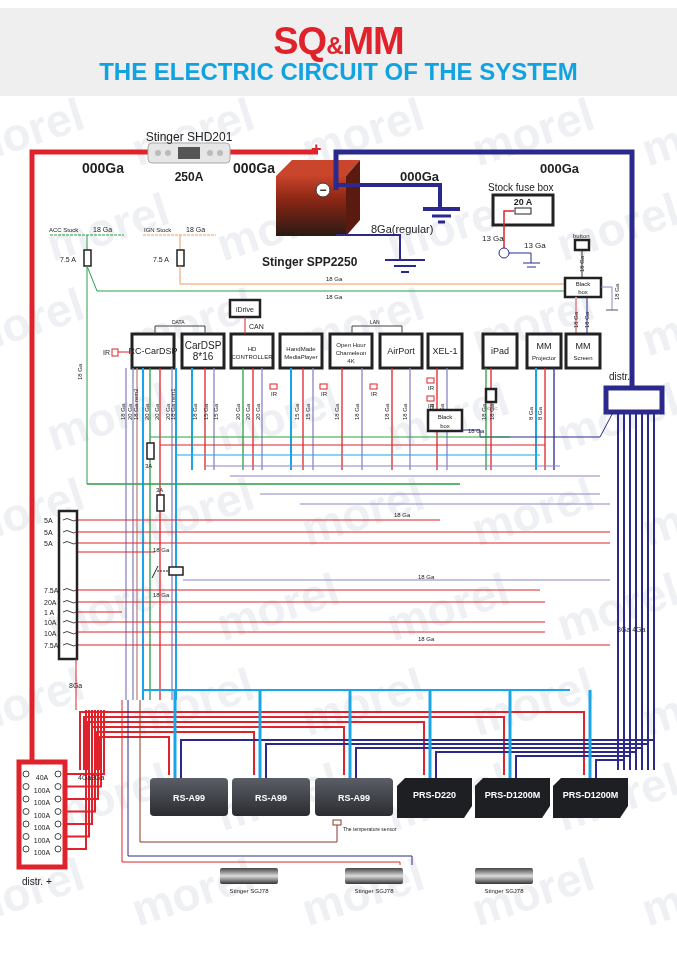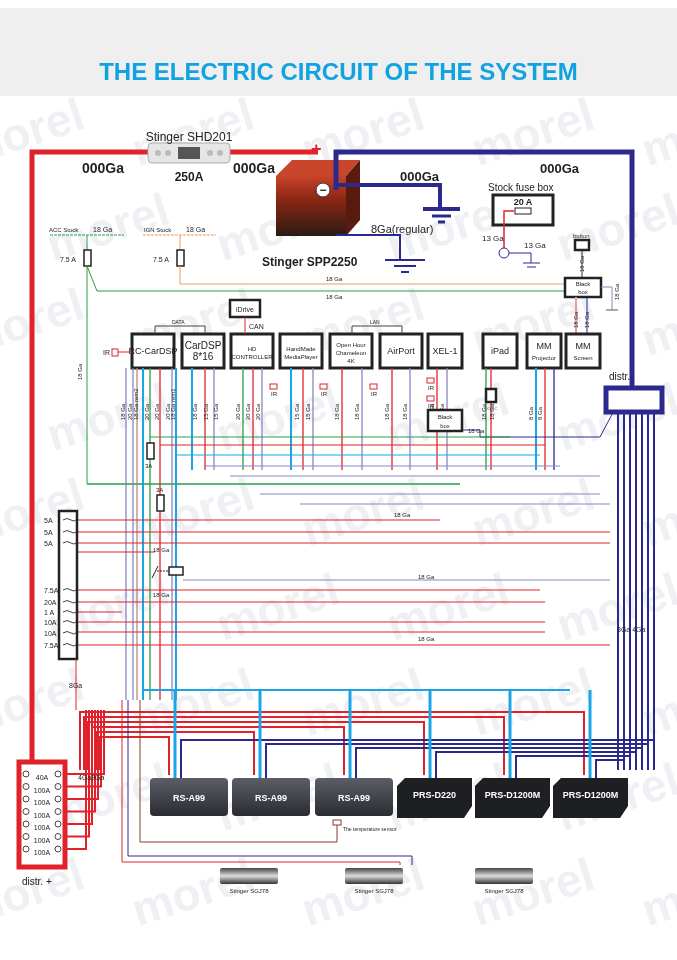--- a/index.html
+++ b/index.html
@@ -9,20 +9,21 @@
   .title .amp{font-size:24px;}
   .subtitle{position:absolute;left:0;top:50px;width:677px;text-align:center;color:#11a3e0;font-weight:bold;font-size:24px;}
   svg#diagram{position:absolute;left:0;top:0;}
   .wm{position:absolute;color:#eef0f3;font-weight:bold;font-size:46px;transform:rotate(-18deg);pointer-events:none;}
   text{font-family:"Liberation Sans",sans-serif;}
 </style>
 </head>
 <body>
 
 <div class="header">
+  <div class="title"><span>SQ</span><span class="amp">&amp;</span><span>MM</span></div>
   <div class="subtitle">THE ELECTRIC CIRCUIT OF THE SYSTEM</div>
 </div>
 
 <div id="wm-layer">
     <div class="wm" style="left: -40px; top: 105px;">morel</div>
     <div class="wm" style="left: 130px; top: 105px;">morel</div>
     <div class="wm" style="left: 300px; top: 105px;">morel</div>
     <div class="wm" style="left: 470px; top: 105px;">morel</div>
     <div class="wm" style="left: 640px; top: 105px;">morel</div>
     <div class="wm" style="left: 45px; top: 200px;">morel</div>

